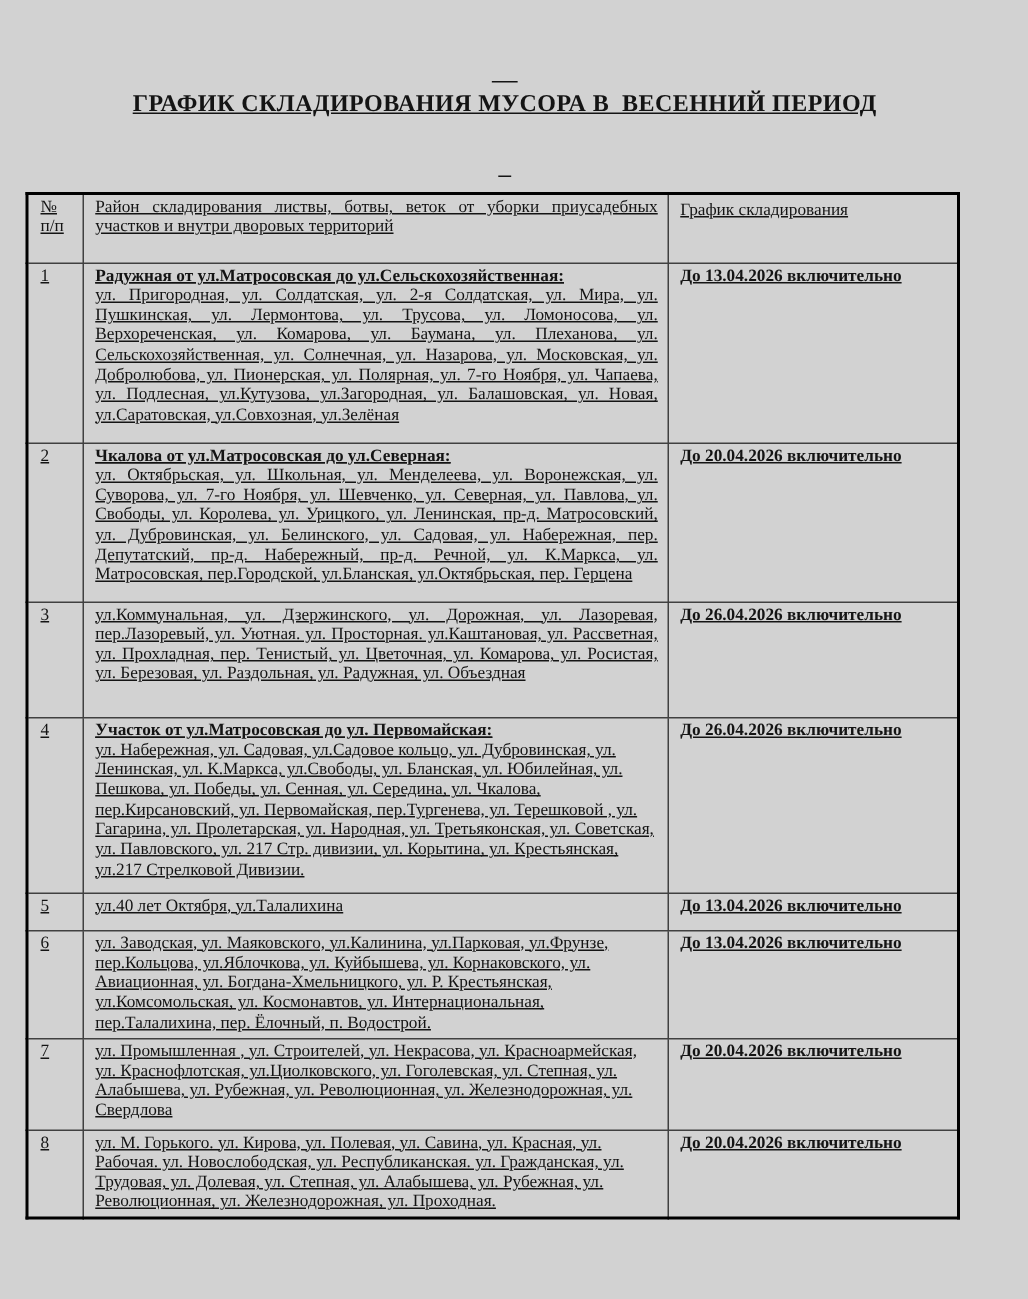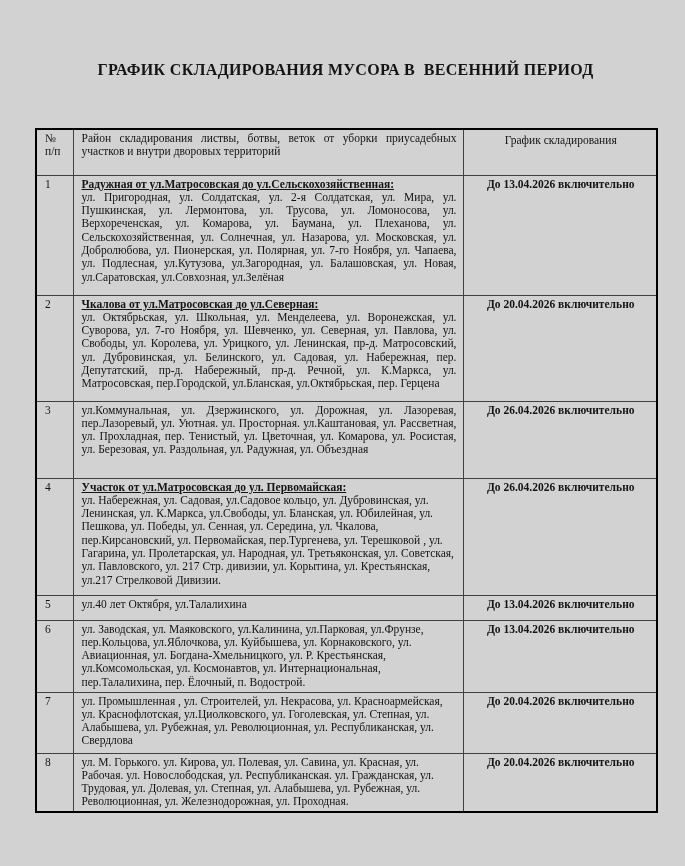--- a/index.html
+++ b/index.html
@@ -11,21 +11,22 @@
     height: 866px;
     background: #d2d2d2;
     font-family: "Liberation Serif", serif;
     color: #141414;
     overflow: hidden;
   }
   .page {
     box-sizing: border-box;
     width: 685px;
     height: 866px;
-    padding: 17px 29px 4px 35px;
+    padding: 17px 29px 4px 17px;
+    text-decoration: underline;
   }
   .doc-title {
     text-align: center;
     font-weight: bold;
     font-size: 16px;
     line-height: 21px;
     white-space: pre-wrap;
     letter-spacing: 0.3px;
     margin: 0 0 6px 0;
   }
@@ -49,21 +50,21 @@
     text-align: left;
   }
   td.district {
     text-align: justify;
   }
   td.district.ragged {
     text-align: left;
     margin-left: 28px;
   }
   td.schedcol {
-    text-align: center;
+    text-align: left;
     font-weight: bold;
     padding-left: 4px;
     padding-right: 4px;
   }
   .section-heading {
     font-weight: bold;
     text-decoration: underline;
   }
   tr.hdr td {
     height: 46px;
@@ -152,21 +153,21 @@
       <td class="num">6</td>
       <td class="district ragged">
         <span>ул. Заводская, ул. Маяковского, ул.Калинина, ул.Парковая, ул.Фрунзе, пер.Кольцова, ул.Яблочкова, ул. Куйбышева, ул. Корнаковского, ул. Авиационная, ул. Богдана-Хмельницкого, ул. Р. Крестьянская, ул.Комсомольская, ул. Космонавтов, ул. Интернациональная, пер.Талалихина, пер. Ёлочный, п. Водострой.</span>
       </td>
       <td class="schedcol">До 13.04.2026 включительно</td>
     </tr>
 
     <tr class="r7">
       <td class="num">7</td>
       <td class="district ragged">
-        <span>ул. Промышленная , ул. Строителей, ул. Некрасова, ул. Красноармейская, ул. Краснофлотская, ул.Циолковского, ул. Гоголевская, ул. Степная, ул. Алабышева, ул. Рубежная, ул. Революционная, ул. Республиканская, ул. Свердлова</span>
+        <span>ул. Промышленная , ул. Строителей, ул. Некрасова, ул. Красноармейская, ул. Краснофлотская, ул.Циолковского, ул. Гоголевская, ул. Степная, ул. Алабышева, ул. Рубежная, ул. Революционная, ул. Железнодорожная, ул. Свердлова</span>
       </td>
       <td class="schedcol">До 20.04.2026 включительно</td>
     </tr>
 
     <tr class="r8">
       <td class="num">8</td>
       <td class="district ragged">
         <span>ул. М. Горького. ул. Кирова, ул. Полевая, ул. Савина, ул. Красная, ул. Рабочая. ул. Новослободская, ул. Республиканская. ул. Гражданская, ул. Трудовая, ул. Долевая, ул. Степная, ул. Алабышева, ул. Рубежная, ул. Революционная, ул. Железнодорожная, ул. Проходная.</span>
       </td>
       <td class="schedcol">До 20.04.2026 включительно</td>

